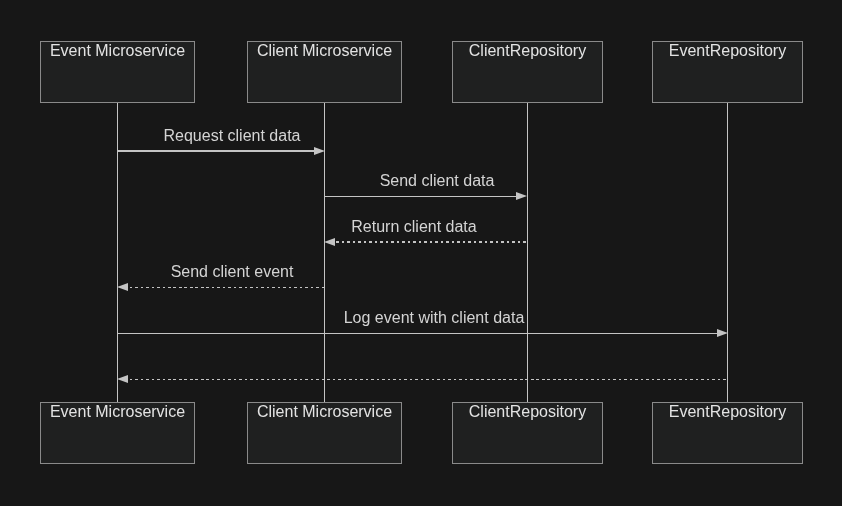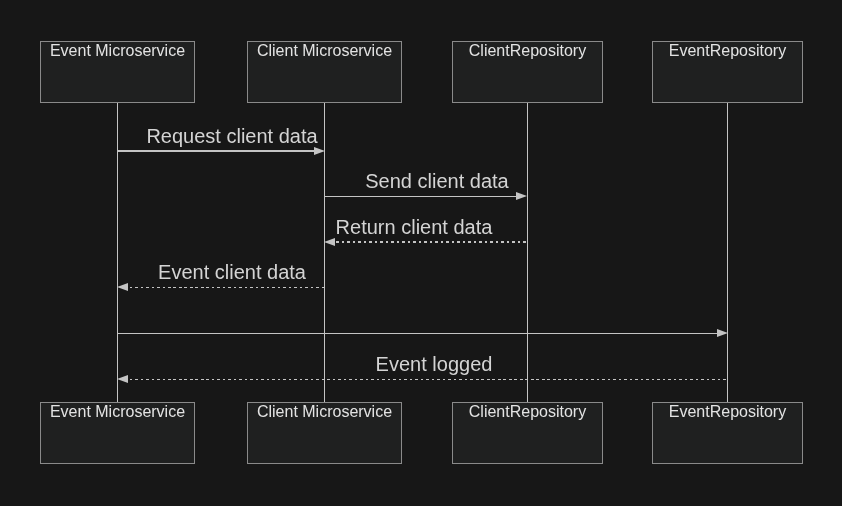--- a/index.html
+++ b/index.html
@@ -47,21 +47,21 @@
     z-index: 2;
   }
   .msg-line.dashed {
     background: repeating-linear-gradient(90deg,
       var(--line, #c4c4c4) 0 2.5px, transparent 2.5px 5.5px);
   }
   .msg-label {
     position: absolute;
     transform: translateX(-50%);
     color: var(--message-text, #d4d4d4);
-    font-size: 20px;
+    font-size: 16px;
     line-height: 20px;
     height: 20px;
     white-space: nowrap;
     z-index: 2;
     padding-left: 24px;
   }
   .arrowhead {
     position: absolute;
     width: 0;
     height: 0;
@@ -100,28 +100,28 @@
   <div class="arrowhead right" style="left:314px; top:146.5px"></div>
 
   <div class="msg-label" style="left:425px; top:171px">Send client data</div>
   <div class="msg-line" style="left:324px; top:195.7px; width:196px"></div>
   <div class="arrowhead right" style="left:516px; top:192px"></div>
 
   <div class="msg-label" style="left:402px; top:217px">Return client data</div>
   <div class="msg-line dashed" style="left:331px; top:241.2px; width:196px"></div>
   <div class="arrowhead left" style="left:324px; top:237.5px"></div>
 
-  <div class="msg-label" style="left:220px; top:262px">Event client data</div>
+  <div class="msg-label" style="left:220px; top:262px">Send client event</div>
   <div class="msg-line dashed" style="left:124px; top:286.7px; width:200px"></div>
   <div class="arrowhead left" style="left:117px; top:283px"></div>
 
+  <div class="msg-label" style="left:422px; top:308px">Log event with client data</div>
   <div class="msg-line" style="left:117px; top:332.7px; width:603px"></div>
   <div class="arrowhead right" style="left:717px; top:329px"></div>
 
-  <div class="msg-label" style="left:422px; top:354px">Event logged</div>
   <div class="msg-line dashed" style="left:124px; top:378.7px; width:603px"></div>
   <div class="arrowhead left" style="left:117px; top:375px"></div>
 
   <div class="actor" style="left:40px; top:402px; width:155px">
     <span>Event Microservice</span>
   </div>
   <div class="actor" style="left:247px; top:402px; width:155px">
     <span>Client Microservice</span>
   </div>
   <div class="actor" style="left:452px; top:402px; width:151px">

